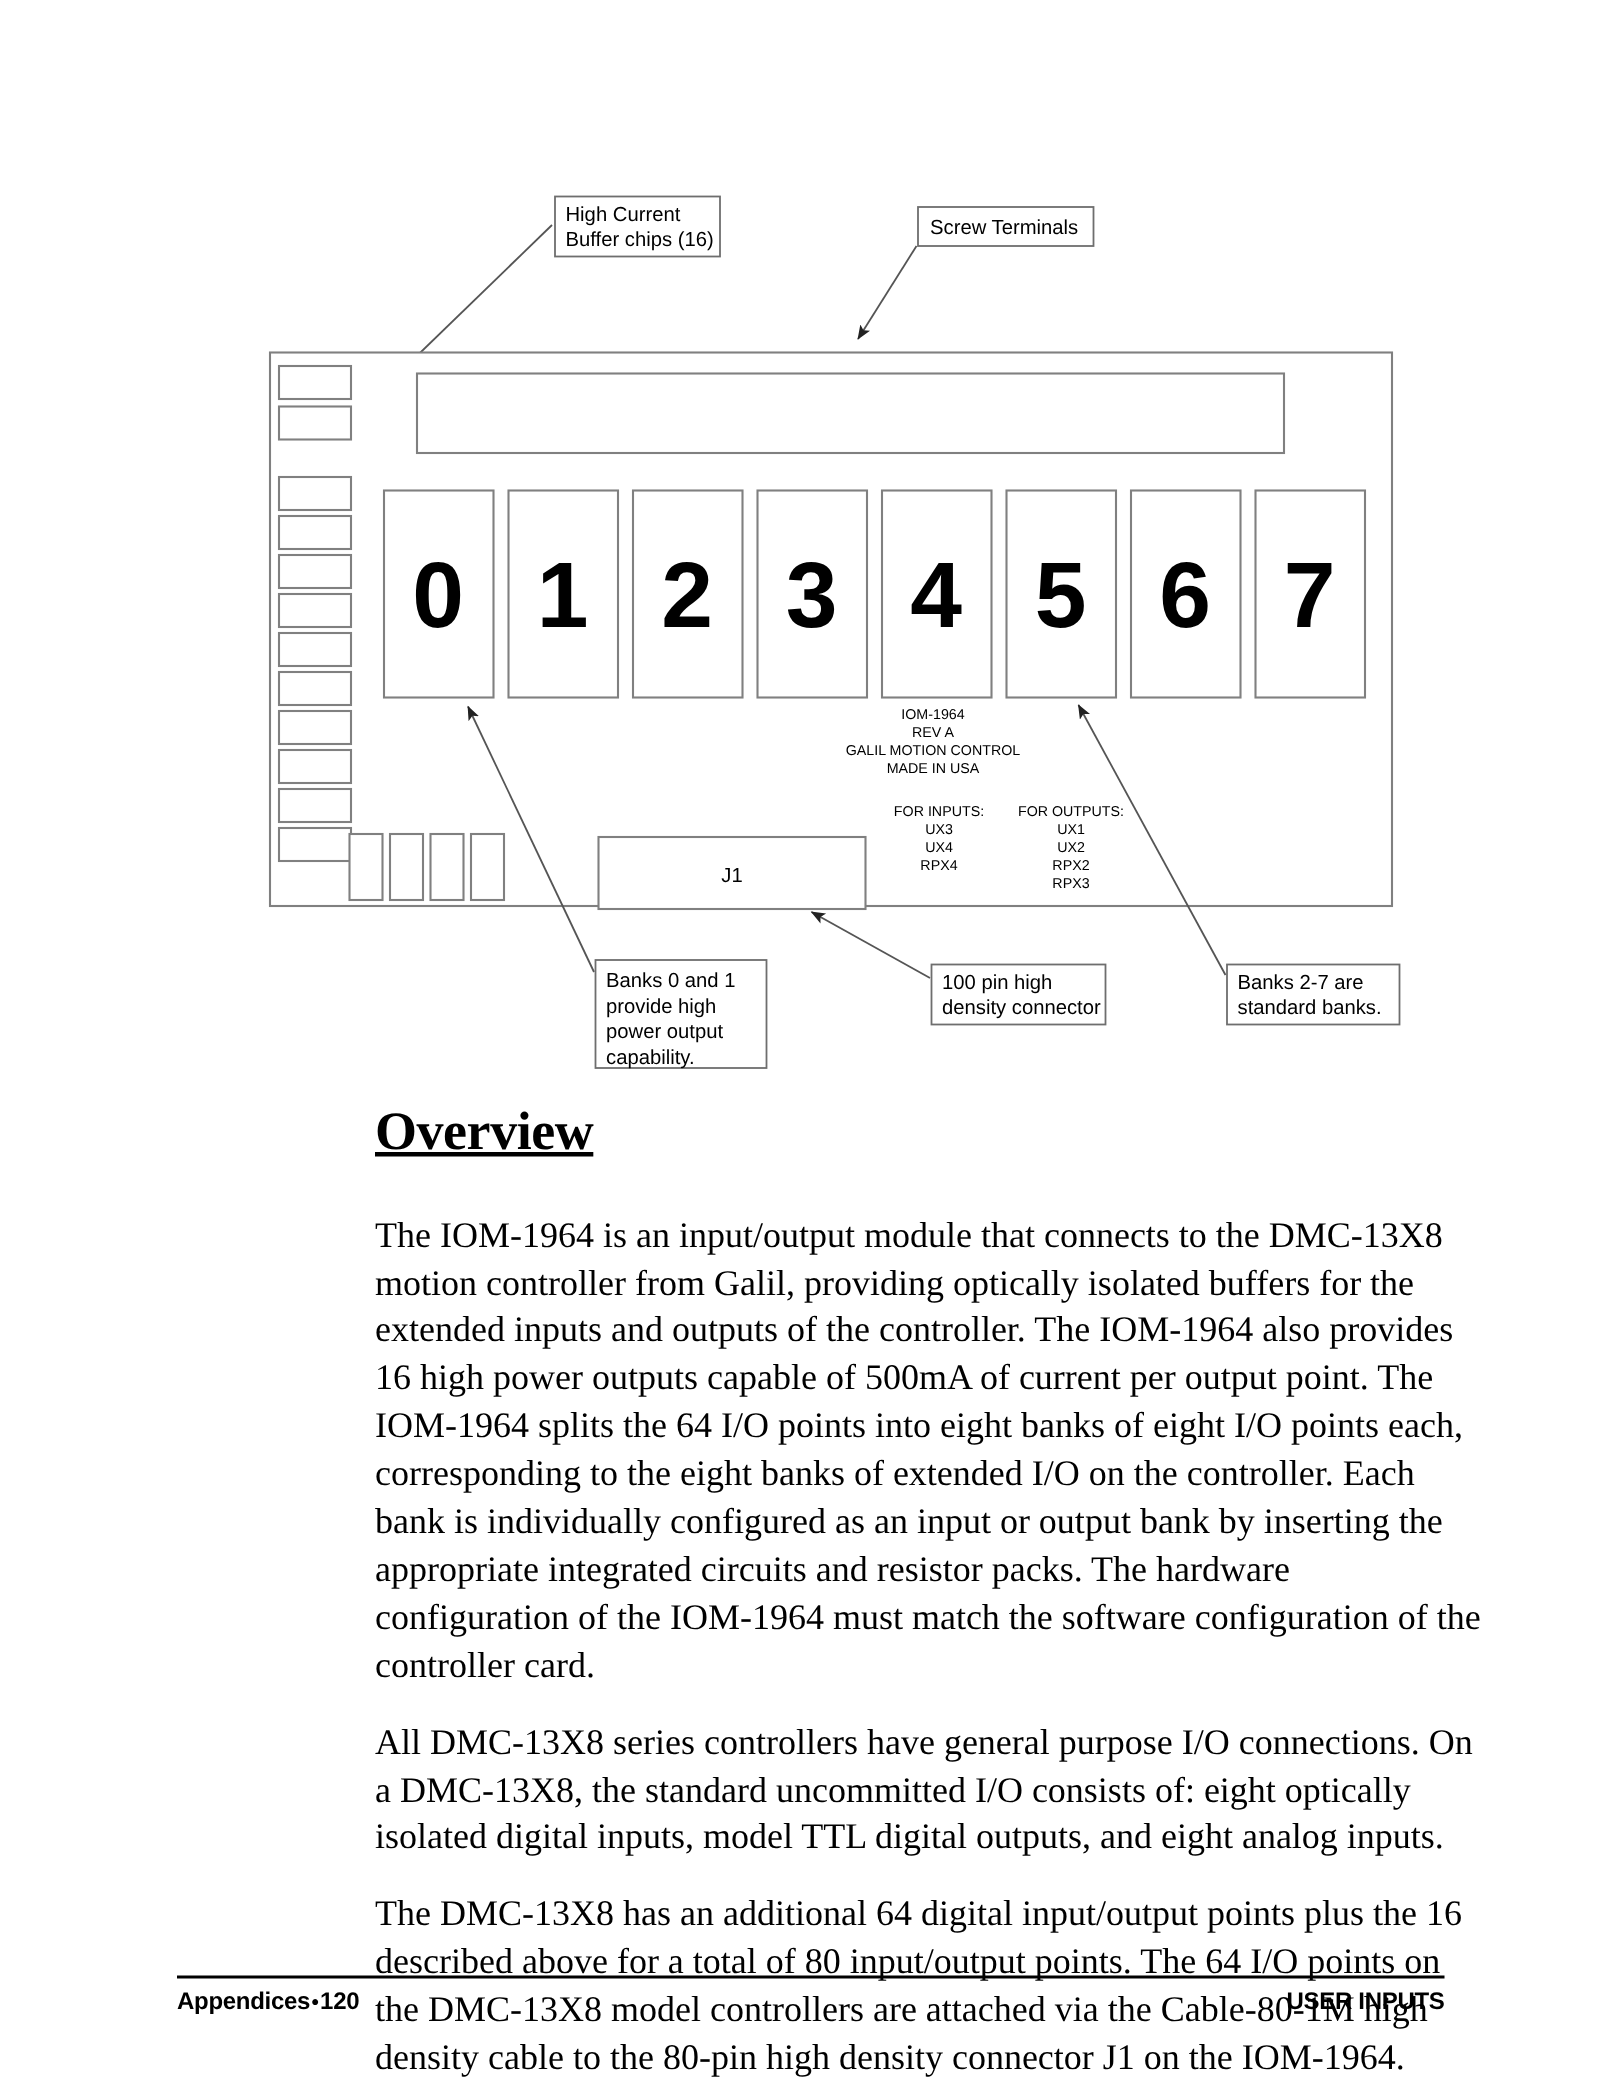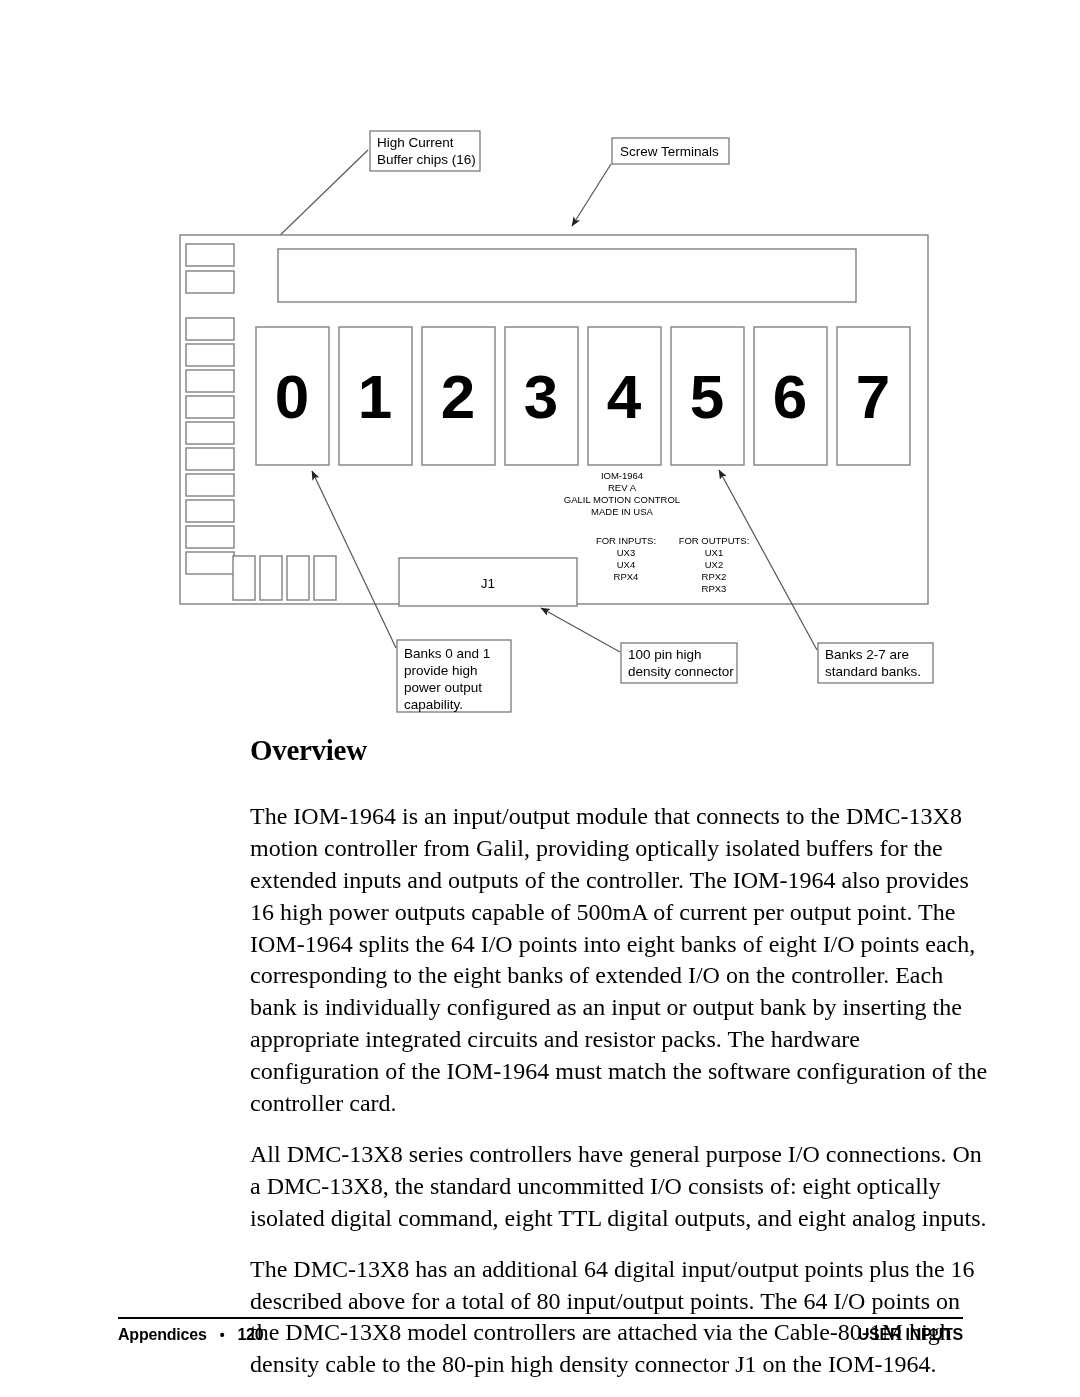--- a/index.html
+++ b/index.html
@@ -29,24 +29,25 @@
   .lead { stroke:#555; stroke-width:1.2; fill:none; }
 
   
   .content {
     position:absolute;
     left:250px; top:735px; width:742px;
   }
   h2.head {
     font-family:"Liberation Serif", serif;
     font-weight:bold;
-    font-size:29px;
+    font-size:36px;
     letter-spacing:-0.3px;
     margin:0 0 34px 0;
     line-height:1.1;
+    text-decoration:underline;
   }
   h2.head2 { margin:0 0 34px 0; }
   p.body {
     font-size:24px;
     line-height:1.33;
     margin:0 0 19px 0;
     text-align:left;
   }
   .sec2 { margin-top:42px; }
 
@@ -57,21 +58,21 @@
     border-top:2.2px solid #000;
     padding-top:7px;
     display:flex;
     justify-content:space-between;
     align-items:baseline;
     font-family:"Liberation Sans", sans-serif;
     font-weight:bold;
     font-size:16px;
     letter-spacing:-0.2px;
   }
-  .footer .left { display:flex; gap:13px; align-items:baseline; }
+  .footer .left { display:flex; gap:1px; align-items:baseline; }
   .dot { font-size:14px; }
 </style>
 </head>
 <body>
 
 <div class="page">
 
   <div class="figure">
     <svg width="1080" height="720" viewBox="0 0 1080 720" xmlns="http://www.w3.org/2000/svg">
 
@@ -209,21 +210,21 @@
       </g>
 
     </svg>
   </div>
 
   <div class="content">
 
     <h2 class="head">Overview</h2>
 
     <p class="body">The IOM-1964 is an input/output module that connects to the DMC-13X8 motion controller from Galil, providing optically isolated buffers for the extended inputs and outputs of the controller.  The IOM-1964 also provides 16 high power outputs capable of 500mA of current per output point.  The IOM-1964 splits the 64 I/O points into eight banks of eight I/O points each, corresponding to the eight banks of extended I/O on the controller.  Each bank is individually configured as an input or output bank by inserting the appropriate integrated circuits and resistor packs.  The hardware configuration of the IOM-1964 must match the software configuration of the controller card.</p>
-    <p class="body">All DMC-13X8 series controllers have general purpose I/O connections.  On a DMC-13X8, the standard uncommitted I/O consists of: eight optically isolated digital command, eight TTL digital outputs, and eight analog inputs.</p>
+    <p class="body">All DMC-13X8 series controllers have general purpose I/O connections.  On a DMC-13X8, the standard uncommitted I/O consists of: eight optically isolated digital inputs, model TTL digital outputs, and eight analog inputs.</p>
     <p class="body">The DMC-13X8 has an additional 64 digital input/output points plus the 16 described above for a total of 80 input/output points.  The 64 I/O points on the DMC-13X8 model controllers are attached via the Cable-80-1M high density cable to the 80-pin high density connector J1 on the IOM-1964.</p>
 
 
 
   </div>
 
   <div class="footer">
     <div class="left">
       <span>Appendices</span>
       <span class="dot">•</span>

